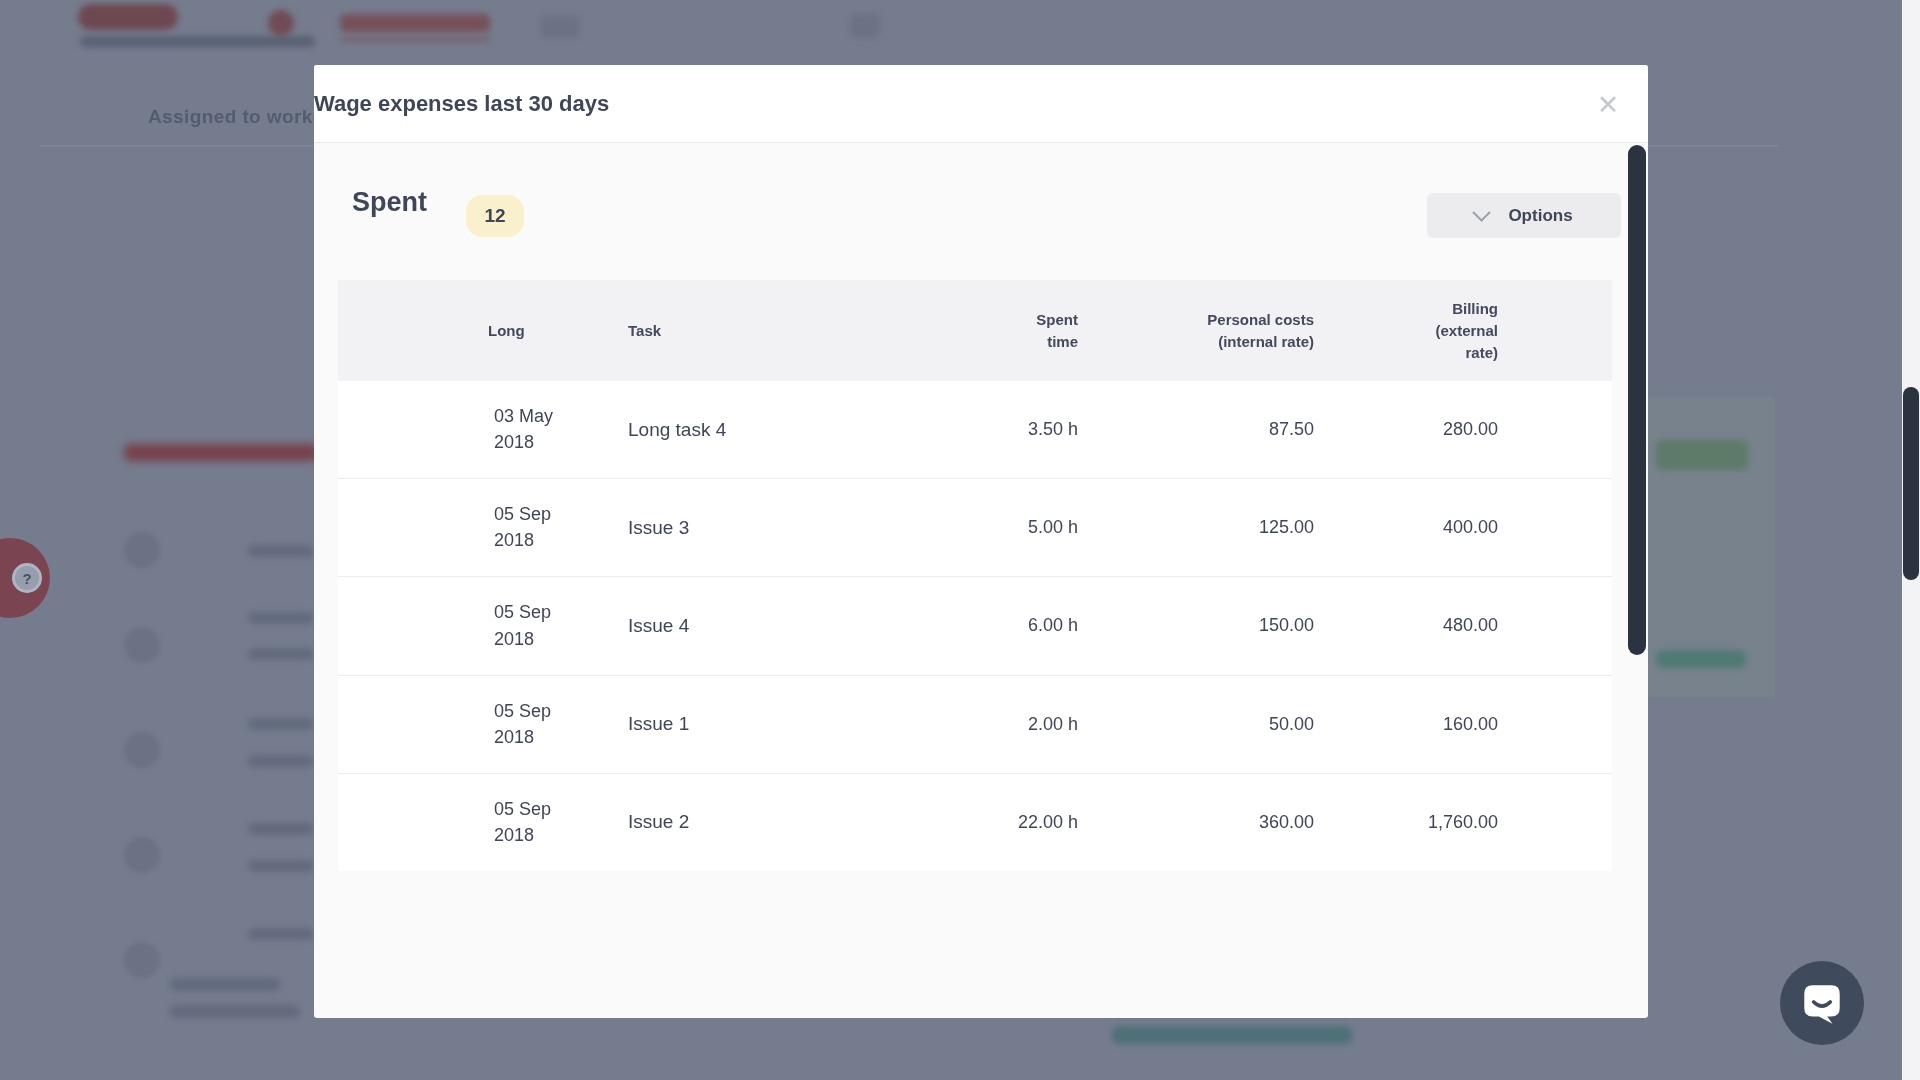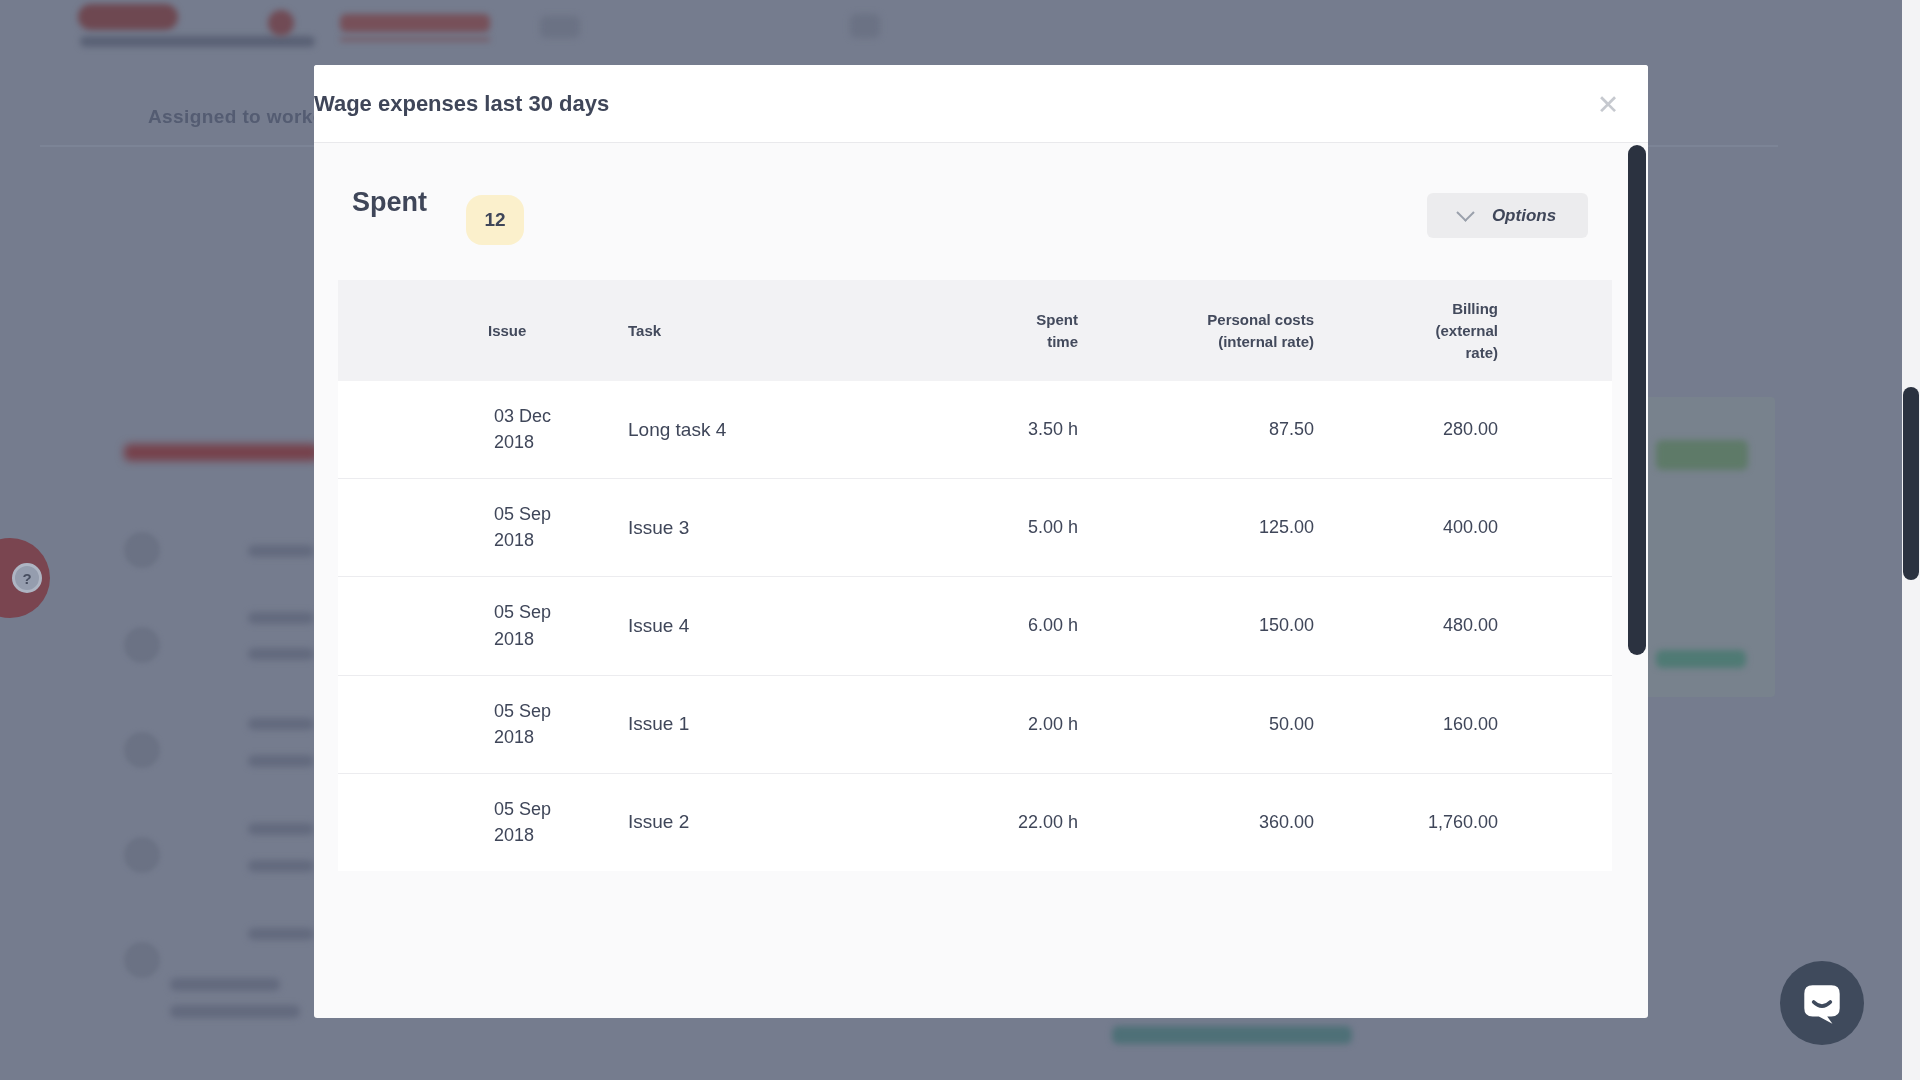--- a/index.html
+++ b/index.html
@@ -45,29 +45,29 @@
   
   .modal{position:absolute;left:314px;top:65px;width:1334px;height:953px;background:#fafafb;
          border-radius:3px;overflow:hidden;}
   .modal-header{position:absolute;left:0;top:0;width:100%;height:78px;background:#fff;
                 border-bottom:1px solid #e9e9ec;box-sizing:border-box;display:flex;align-items:center;}
   .modal-title{font-size:22px;font-weight:700;color:#3f4659;}
   .modal-close{position:absolute;right:22px;top:22px;width:36px;height:36px;border:none;background:none;
                font-size:27px;color:#c6c9cf;cursor:pointer;line-height:36px;text-align:center;padding:0;}
 
   .section-heading{position:absolute;left:38px;top:122px;font-size:27px;font-weight:700;color:#3f4659;}
-  .count-badge{position:absolute;left:152px;top:130px;min-width:58px;height:50px;border-radius:16px;
+  .count-badge{position:absolute;left:152px;top:130px;min-width:58px;height:42px;border-radius:16px;
                background:#fbf0cc;display:flex;align-items:center;justify-content:center;box-sizing:border-box;
                font-size:19px;font-weight:700;color:#3f4659;}
 
   .btn{position:absolute;top:128px;height:45px;border:none;border-radius:6px;background:#ececee;
        display:flex;align-items:center;justify-content:center;cursor:pointer;
        font-family:inherit;font-size:17px;font-weight:700;color:#3f4659;}
   .btn-filters{left:896px;width:213px;}
-  .btn-options{left:1113px;width:161px;font-style:italic;}
+  .btn-options{left:1113px;width:194px;}
   .chev{width:11px;height:11px;border-right:2.5px solid #9aa0ab;border-bottom:2.5px solid #9aa0ab;
         transform:rotate(45deg) translate(-2px,-2px);margin-right:20px;flex:0 0 auto;}
   .active-tag{margin-left:8px;font-size:14px;font-weight:700;color:#b23b30;}
 
   
   .modal-sb-thumb{position:absolute;left:1314px;top:80px;width:18px;height:510px;border-radius:9px;background:#2b3240;}
 
   
   .tbl-wrap{position:absolute;left:24px;top:215px;width:1274px;}
   table{border-collapse:collapse;table-layout:fixed;width:1274px;}
@@ -163,32 +163,32 @@
             <col class="c2">
             <col class="c3">
             <col class="c4">
             <col class="c5">
             <col class="c6">
             <col class="c7">
         </colgroup>
         <thead>
           <tr>
             <th></th>
-            <th class="al"><span>Issue</span></th>
+            <th class="al"><span>Long</span></th>
             <th class="al"><span>Task</span></th>
             <th class="ar"><span class="hw-spent">Spent time</span></th>
             <th class="ar"><span class="hw-personal">Personal costs (internal rate)</span></th>
             <th class="ar"><span class="hw-billing">Billing (external rate)</span></th>
             <th></th>
           </tr>
         </thead>
         <tbody>
             <tr>
               <td><span></span></td>
-              <td><span>03 Dec 2018</span></td>
+              <td><span>03 May 2018</span></td>
               <td><span>Long task 4</span></td>
               <td><span>3.50 h</span></td>
               <td><span>87.50</span></td>
               <td><span>280.00</span></td>
               <td><span></span></td>
             </tr>
             <tr>
               <td><span></span></td>
               <td><span>05 Sep 2018</span></td>
               <td><span>Issue 3</span></td>

